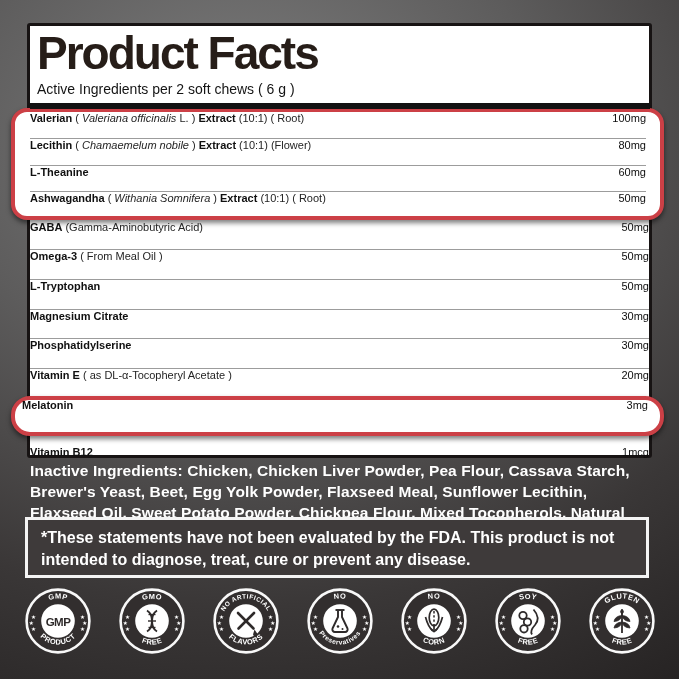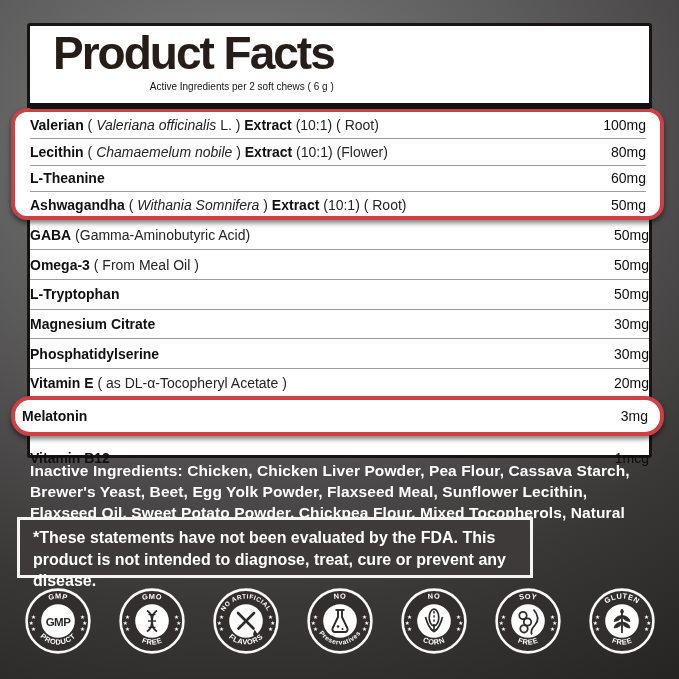--- a/index.html
+++ b/index.html
@@ -2,42 +2,42 @@
 <html><head>
 <meta charset="utf-8">
 <style>
   html,body{margin:0;padding:0;background:#000;}
   #stage{position:relative;width:679px;height:679px;overflow:hidden;
     font-family:"Liberation Sans","DejaVu Sans",sans-serif;
     background:radial-gradient(ellipse 950px 760px at 36% 20%, #7e7e7e 0%, #5d5c5c 32%, #3a3737 62%, #191616 100%);}
   
   .panel{position:absolute;left:27px;top:23px;width:625px;height:435px;background:#ffffff;
     border:3px solid #171313;border-radius:3px;box-sizing:border-box;z-index:0;}
-  .hdr{position:absolute;left:53px;top:27px;z-index:2;text-align:right;}
+  .hdr{position:absolute;left:37px;top:27px;z-index:2;}
   .title{font-size:46px;line-height:52px;font-weight:bold;letter-spacing:-2px;color:#261d18;}
-  .subtitle{font-size:10px;color:#141414;margin-top:2px;letter-spacing:0;}
+  .subtitle{font-size:14px;color:#141414;margin-top:2px;letter-spacing:0;}
   .rule{position:absolute;left:30px;width:620px;top:103px;height:6px;background:#121212;z-index:2;}
   
   .ring{position:absolute;left:11px;width:653px;background:#ffffff;border:4px solid #cc4046;
     box-shadow:0 3px 5px rgba(0,0,0,0.5);box-sizing:border-box;z-index:1;}
   #ring1{top:108px;height:112px;border-radius:16px;}
   #ring2{top:396px;height:40px;border-radius:19px;}
   
   .block{position:absolute;display:flex;flex-direction:column;z-index:2;}
-  .row{flex:1;display:flex;align-items:center;justify-content:space-between;font-size:14px;color:#1d1d1d;}
+  .row{flex:1;display:flex;justify-content:space-between;font-size:11px;color:#1d1d1d;}
   .block .row + .row{border-top:1px solid #9c9c9c;}
   .run-b{font-weight:bold;color:#101010;}
   .run-r{font-weight:normal;color:#242424;}
   .run-i{font-style:italic;font-weight:normal;color:#242424;}
   .val{font-weight:normal;color:#0d0d0d;white-space:nowrap;}
   
   .inactive{position:absolute;left:30px;width:622px;top:460px;color:#ffffff;font-size:15.5px;
     font-weight:bold;line-height:21px;letter-spacing:0.1px;z-index:2;}
   
-  .fda{position:absolute;left:17px;width:516px;top:517px;height:61px;box-sizing:border-box;
+  .fda{position:absolute;left:25px;width:624px;top:517px;height:61px;box-sizing:border-box;
     background:#3e3a3a;border:3px solid #f4f4f4;color:#ffffff;font-size:16px;font-weight:bold;
     line-height:21.5px;padding:7px 13px;z-index:2;}
   
   .badges{position:absolute;left:0;right:0;top:586px;display:flex;justify-content:center;gap:24px;z-index:2;}
   .badge{width:70px;height:70px;}
 </style>
 </head>
 <body>
 
 <div id="stage">

